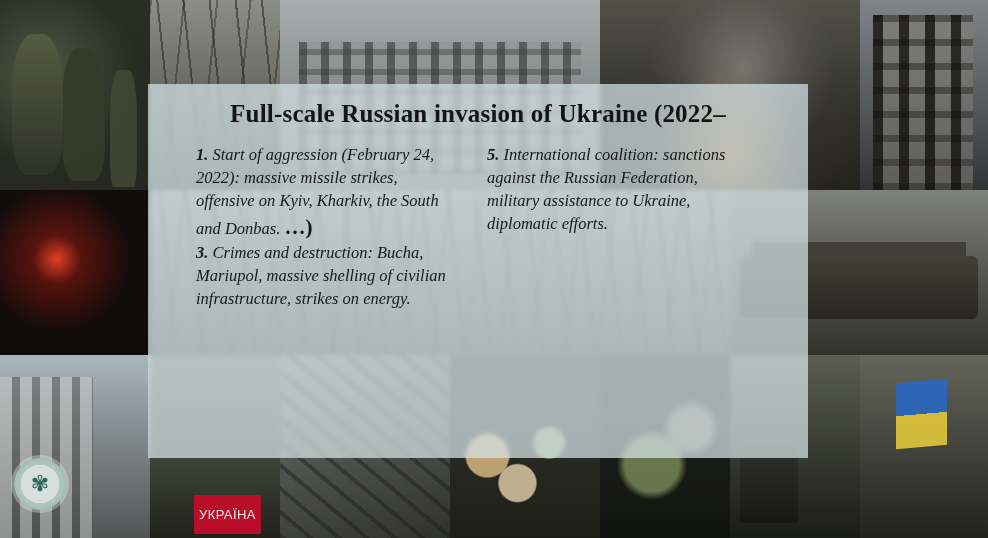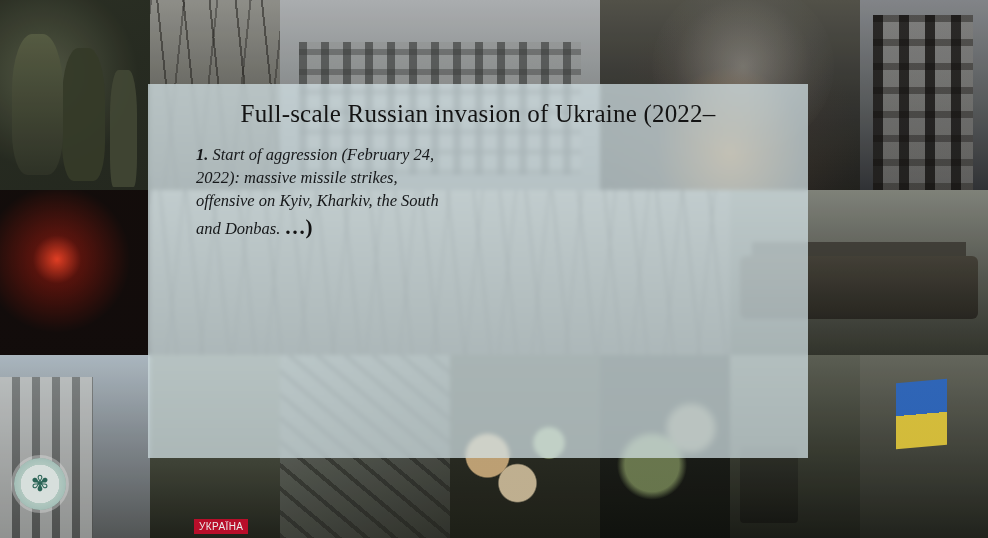--- a/index.html
+++ b/index.html
@@ -208,23 +208,23 @@
     color: #2e6d5e;
     font-size: 22px;
     line-height: 1;
   }
   .tag-label {
     position: absolute;
     left: 44px; bottom: 4px;
     background: #c8102e;
     color: #fff;
     font-family: "Liberation Sans", sans-serif;
-    font-size: 10px;
+    font-size: 13px;
     letter-spacing: .4px;
-    padding: 2px 5px;
+    padding: 12px 5px;
     margin-top: 6px;
   }
 
   
   .panel {
     position: absolute;
     left: 148px;
     top: 84px;
     width: 660px;
     height: 374px;
@@ -232,21 +232,21 @@
     backdrop-filter: blur(2px);
   }
 
   .slide-title {
     position: absolute;
     left: 148px;
     top: 100px;
     width: 660px;
     text-align: center;
     font-family: "Liberation Serif", serif;
-    font-weight: normal;
+    font-weight: bold;
     font-size: 25px;
     color: #141414;
     letter-spacing: .2px;
     white-space: nowrap;
   }
 
   .columns {
     position: absolute;
     left: 148px;
     top: 144px;
@@ -315,19 +315,27 @@
 
   <div class="slide-title">Full-scale Russian invasion of Ukraine (2022–</div>
 
   <div class="columns">
     <div class="col">
       <p>
         <span class="num">1.</span>
         <span>Start of aggression (February 24, 2022): massive missile strikes, offensive on Kyiv, Kharkiv, the South and Donbas.</span>
         <span class="ellipsis">…)</span>
       </p>
+      <p>
+        <span class="num">3.</span>
+        <span>Crimes and destruction: Bucha, Mariupol, massive shelling of civilian infrastructure, strikes on energy.</span>
+      </p>
     </div>
 
     <div class="col">
+      <p>
+        <span class="num">5.</span>
+        <span>International coalition: sanctions against the Russian Federation, military assistance to Ukraine, diplomatic efforts.</span>
+      </p>
     </div>
   </div>
 
 </div>
 
 </body></html>

